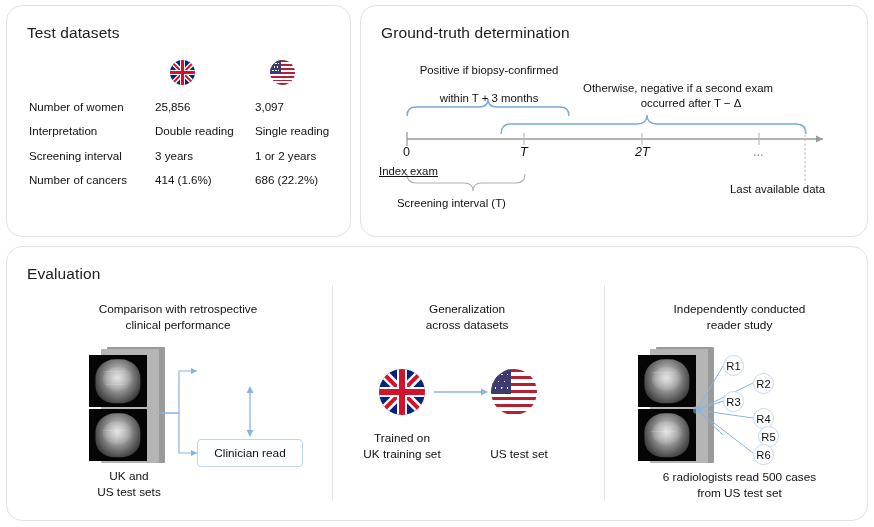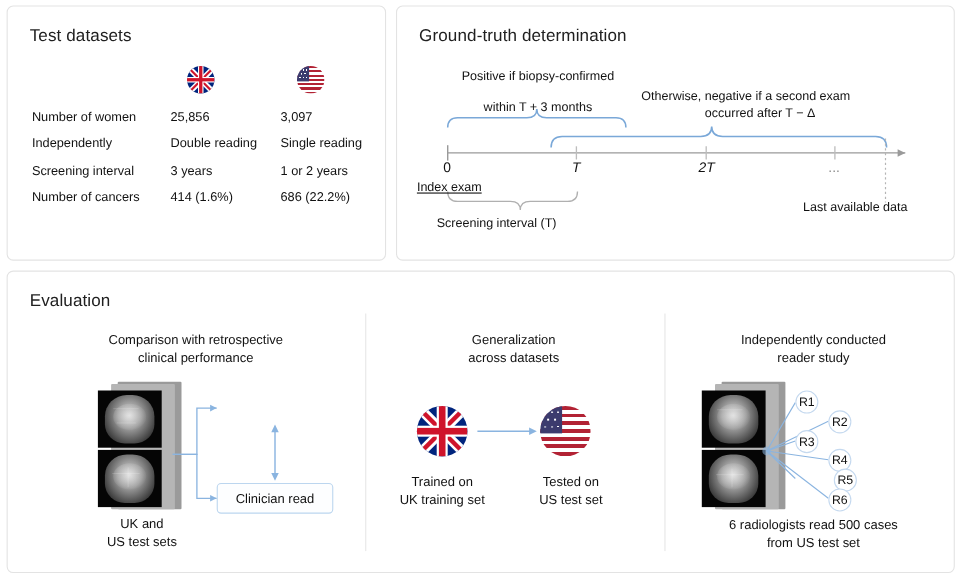--- a/index.html
+++ b/index.html
@@ -9,21 +9,21 @@
     background:#ffffff;
     font-family:"Liberation Sans", sans-serif;
     color:#1a1a1a;
     overflow:hidden;
     position:relative;
   }
   .panel{
     position:absolute;
     background:#fff;
     border:1px solid #e3e3e3;
-    border-radius:6px;
+    border-radius:16px;
     box-sizing:border-box;
   }
   #panel-datasets{left:6px;top:5px;width:345px;height:232px;}
   #panel-groundtruth{left:360px;top:5px;width:508px;height:232px;}
   #panel-evaluation{left:6px;top:246px;width:862px;height:275px;}
 
   .panel-title{
     position:absolute;
     font-size:15.5px;
     color:#202020;
@@ -154,21 +154,21 @@
     </span>
   </div>
 
   <div class="ds-table">
     <div class="ds-row">
       <span class="ds-c0">Number of women</span>
       <span class="ds-c1">25,856</span>
       <span class="ds-c2">3,097</span>
     </div>
     <div class="ds-row">
-      <span class="ds-c0">Independently</span>
+      <span class="ds-c0">Interpretation</span>
       <span class="ds-c1">Double reading</span>
       <span class="ds-c2">Single reading</span>
     </div>
     <div class="ds-row">
       <span class="ds-c0">Screening interval</span>
       <span class="ds-c1">3 years</span>
       <span class="ds-c2">1 or 2 years</span>
     </div>
     <div class="ds-row">
       <span class="ds-c0">Number of cancers</span>
@@ -279,21 +279,20 @@
     </span>
   </div>
 
   <svg class="overlay" width="862" height="275">
     <line x1="427" y1="145" x2="476" y2="145" stroke="#8ab4e0" stroke-width="1.3"></line>
     <path d="M 481,145 l -7,-3.4 l 0,6.8 z" fill="#8ab4e0"></path>
   </svg>
 
   <div class="caption" style="left:335px;top:199.5px;width:120px;">UK training set</div>
   <div class="caption" style="left:335px;top:184px;width:120px;">Trained on</div>
-  <div class="caption" style="left:452px;top:184px;width:120px;">Tested on</div>
   <div class="caption" style="left:452px;top:199.5px;width:120px;">US test set</div>
 
   <div class="sub-head" style="left:610px;top:55px;width:245px;">Independently conducted</div>
   <div class="sub-head" style="left:610px;top:70.5px;width:245px;">reader study</div>
 
   <div class="mammo-stack" style="left:631px;top:100px;width:80px;height:118px;">
     <div class="card" style="left:18px;top:0px;width:58px;height:116px;background:#9a9a9a;"></div>
     <div class="card" style="left:12px;top:2px;width:58px;height:114px;background:#b5b5b5;"></div>
     <div class="mm" style="left:0px;top:8px;width:58px;height:52px;">
       <span class="breast"></span>

